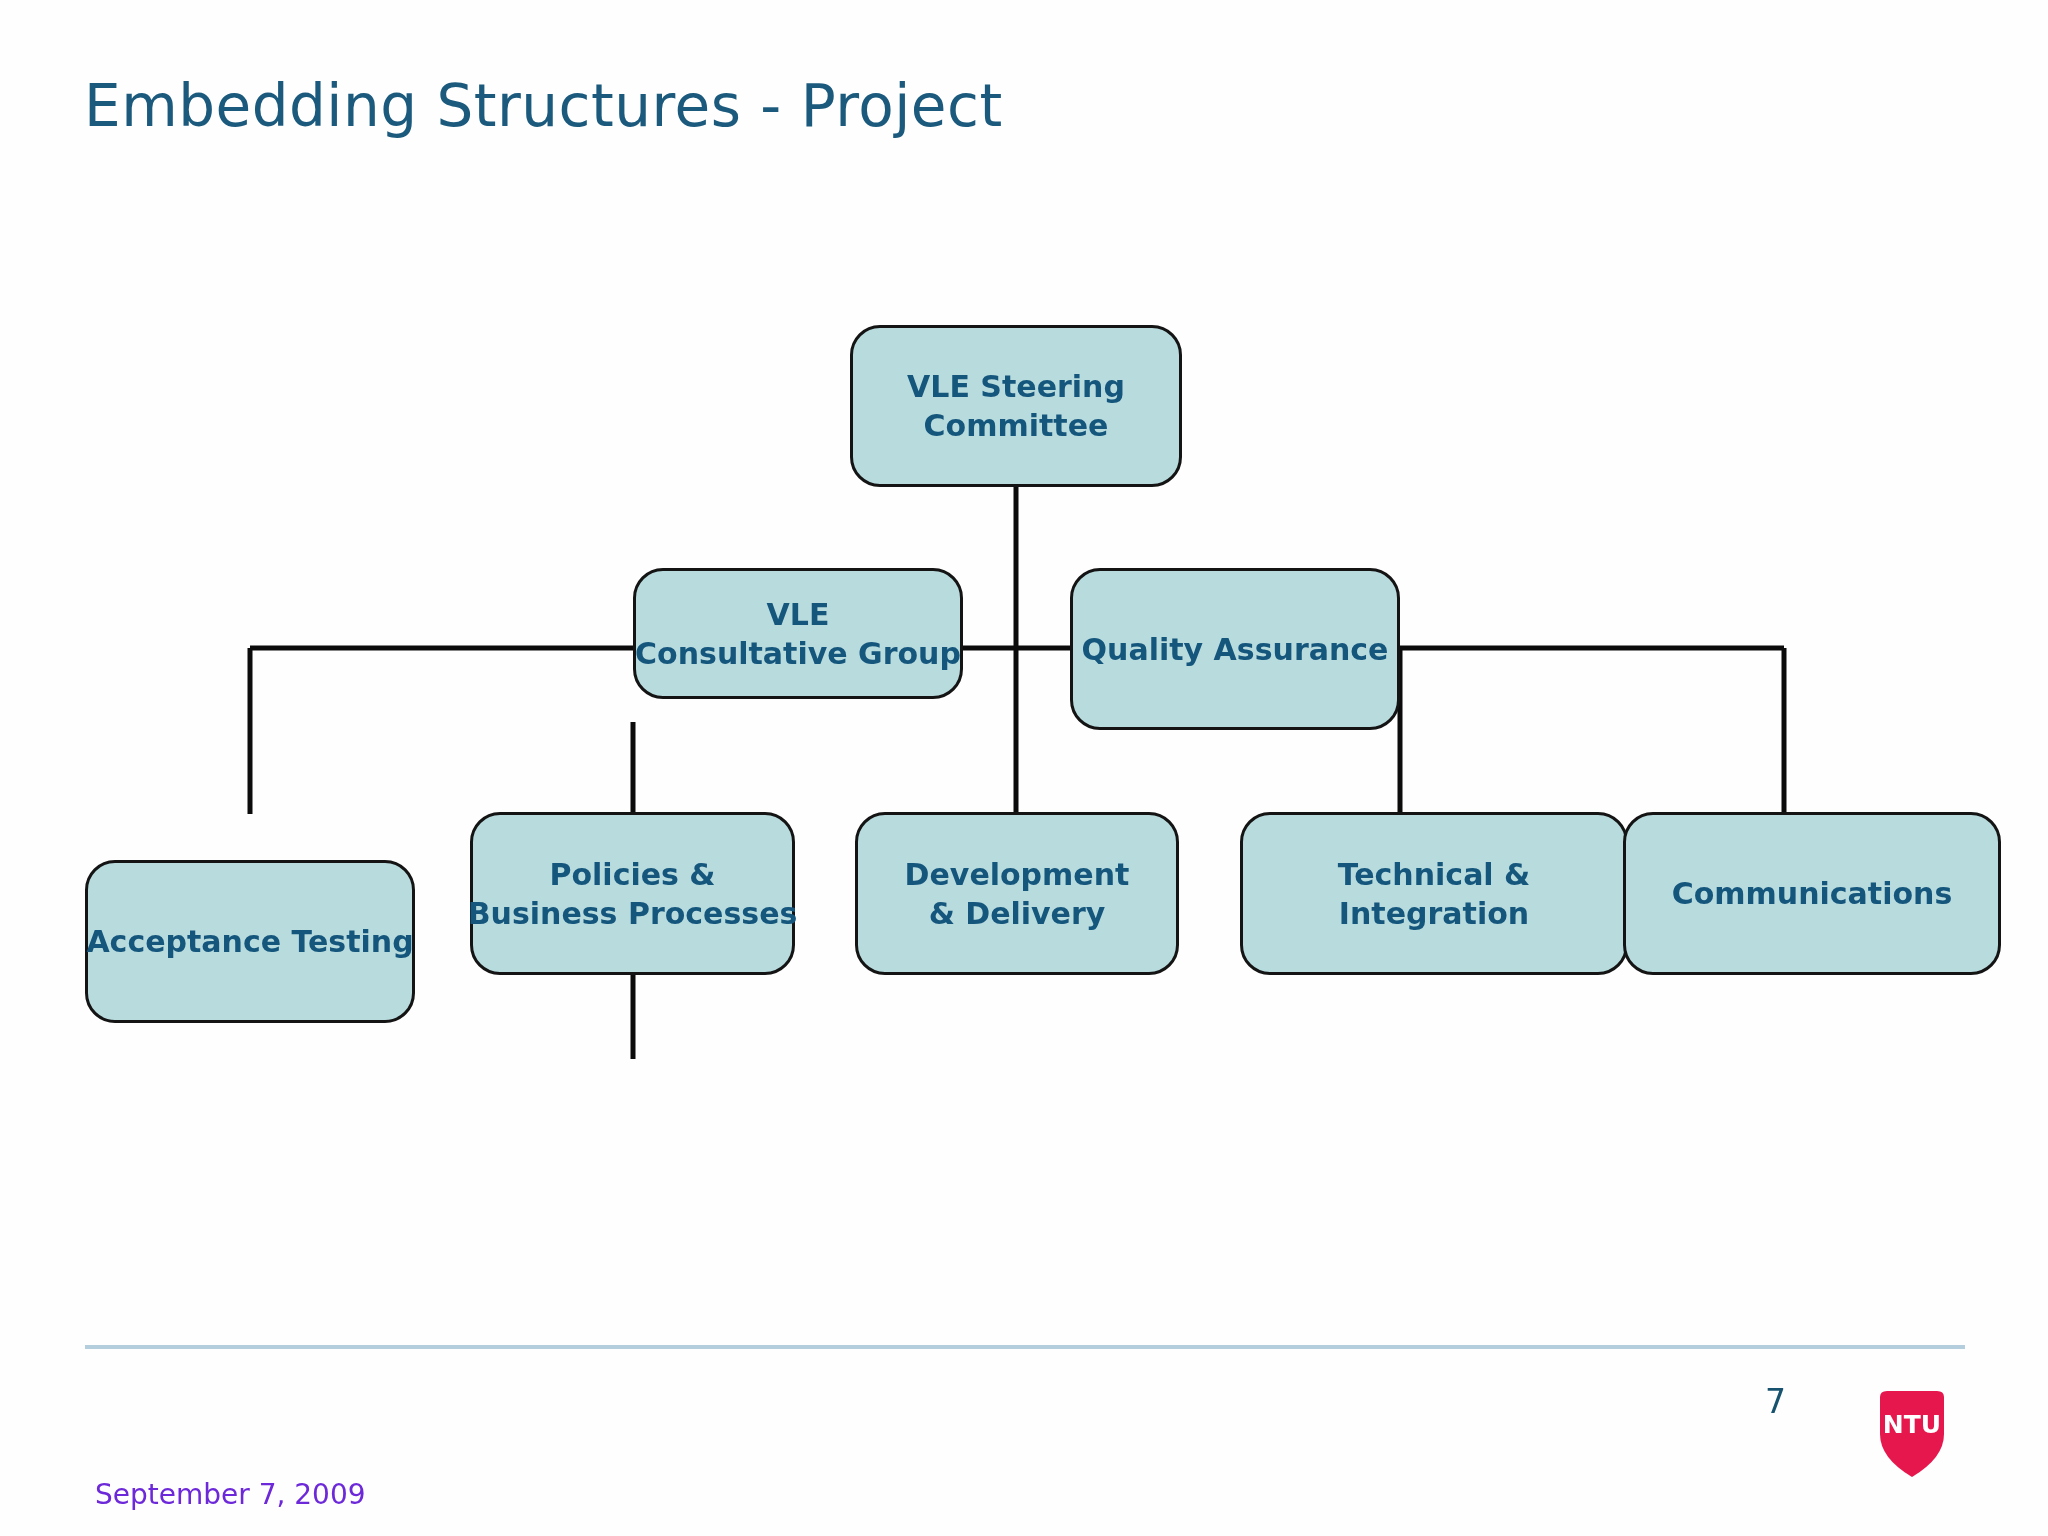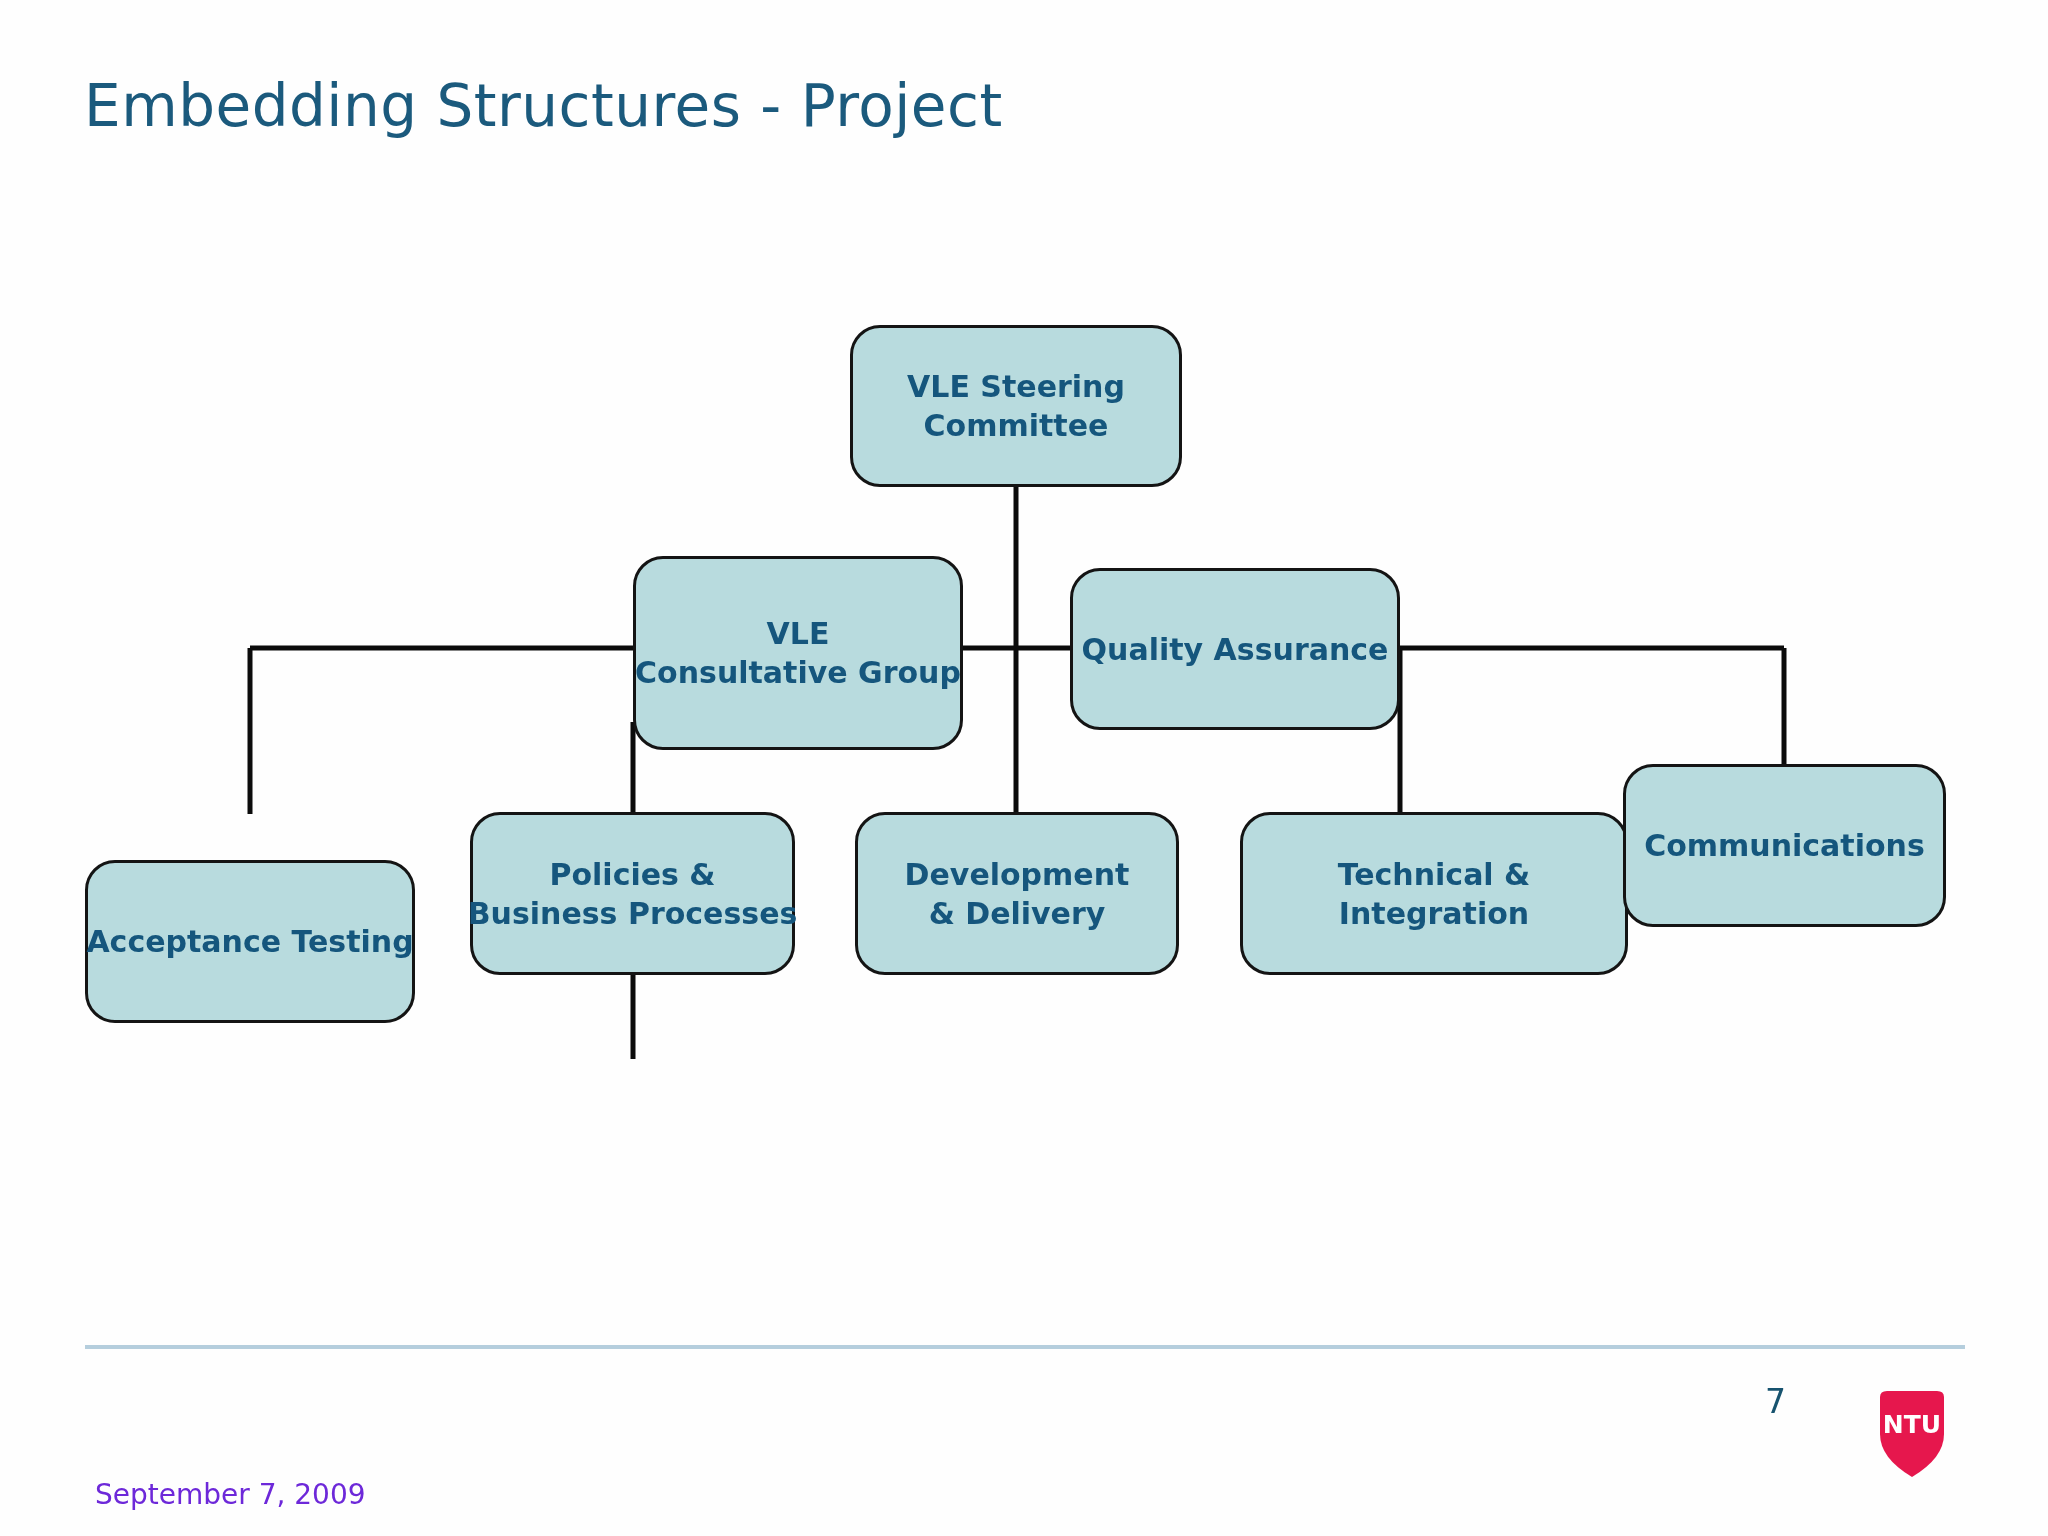--- a/index.html
+++ b/index.html
@@ -39,27 +39,27 @@
     justify-content: center;
     text-align: center;
     font-weight: bold;
     font-size: 30px;
     line-height: 1.3;
     color: #15567d;
     white-space: pre;
     padding: 0 4px;
   }
   .n-steering      { left: 850px;  top: 325px; width: 332px; height: 162px; }
-  .n-consultative  { left: 633px;  top: 556px; width: 330px; height: 194px; }
+  .n-consultative  { left: 633px;  top: 568px; width: 330px; height: 131px; }
   .n-quality       { left: 1070px; top: 568px; width: 330px; height: 162px; }
   .n-acceptance    { left: 85px;   top: 812px; width: 330px; height: 163px; margin-top: 48px; }
   .n-policies      { left: 470px;  top: 812px; width: 325px; height: 163px; }
   .n-development   { left: 855px;  top: 812px; width: 324px; height: 163px; }
   .n-technical     { left: 1240px; top: 812px; width: 388px; height: 163px; }
-  .n-communications{ left: 1623px; top: 764px; width: 323px; height: 163px; }
+  .n-communications{ left: 1623px; top: 812px; width: 378px; height: 163px; }
   .n-accessibility { left: 470px;  top: 1057px; width: 326px; height: 162px; }
   .footer-divider {
     position: absolute;
     left: 85px;
     top: 1345px;
     width: 1880px;
     height: 4px;
     background: #b5cedd;
   }
   .footer-date {

